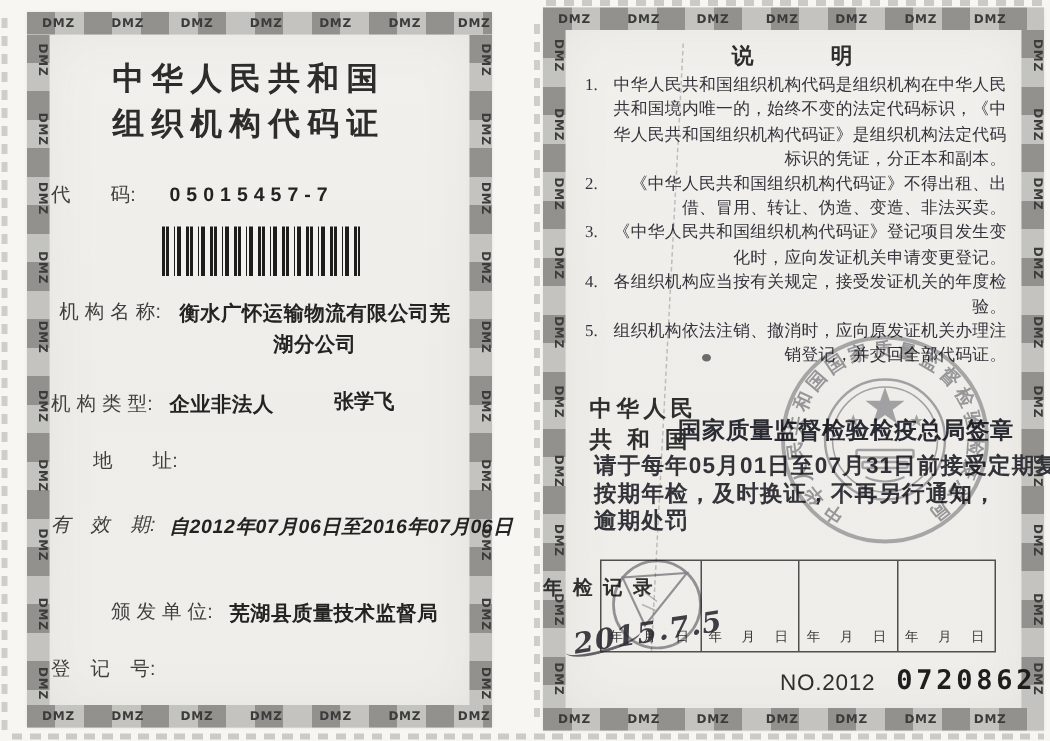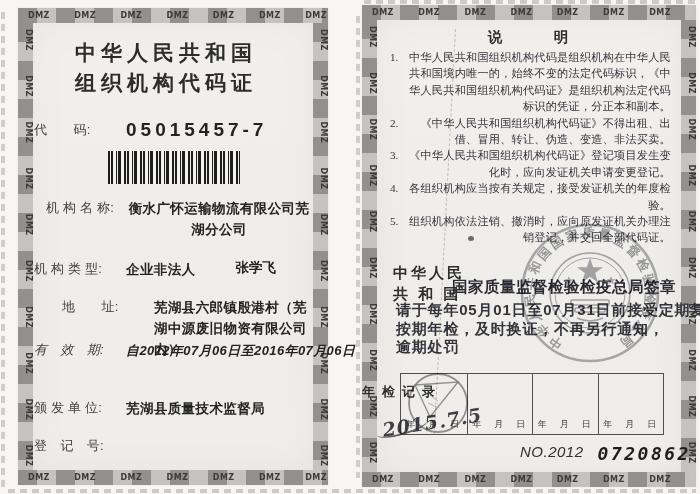--- a/index.html
+++ b/index.html
@@ -29,34 +29,34 @@
   .bz-bot{bottom:0;}
   .bz-v{top:15px;bottom:15px;width:15px;letter-spacing:.5px;word-spacing:21px;
     writing-mode:vertical-rl;text-orientation:mixed;padding-top:6px;
     background-image:repeating-linear-gradient(180deg,rgba(58,58,56,.28) 0 19px,rgba(255,255,255,.22) 19px 38px);}
   .bz-left{left:0;}
   .bz-right{right:0;}
   
   .title{position:absolute;top:30px;left:0;right:14px;text-align:center;
     font-size:21px;font-weight:600;letter-spacing:5px;color:#2c2c2a;line-height:30px;}
   .fld{position:absolute;left:16px;right:16px;display:flex;align-items:flex-start;}
-  .fld .lab{flex:none;width:92px;font-size:13px;color:#3f3f3d;letter-spacing:.2px;padding-top:1px;}
+  .fld .lab{flex:none;width:79px;font-size:13px;color:#3f3f3d;letter-spacing:.2px;padding-top:1px;}
   .fld .val{font-weight:700;font-size:13.5px;color:#232321;line-height:21px;letter-spacing:.4px;}
   .val.wrap{max-width:194px;}
   .f-code{top:112px;}
-  .f-code .val{font-size:19px;letter-spacing:4px;line-height:19px;}
+  .f-code .val{font-size:13px;letter-spacing:4px;line-height:19px;}
   .barcode{position:absolute;left:90px;top:143px;width:132px;height:33px;
     background:repeating-linear-gradient(90deg,#1d1d1b 0 2px,#f2f1ed 2px 3px,#1d1d1b 3px 5px,#f2f1ed 5px 8px,#1d1d1b 8px 9px,#f2f1ed 9px 10px,#1d1d1b 10px 13px,#f2f1ed 13px 16px);}
   .f-name{top:190px;text-align:center;}
   .f-type{top:251px;}
   .rep{margin-left:40px;font-weight:700;font-size:13.5px;color:#232321;}
   .f-addr{top:289px;margin-left:28px;}
   .f-valid{top:332px;font-style:italic;}
   .f-valid .val{white-space:nowrap;font-size:13px;}
-  .f-issue{top:390px;}
+  .f-issue{top:390px;padding-left:40px;}
   .f-reg{top:428px;}
   
   .note-hd{position:absolute;top:23px;left:0;right:0;text-align:center;
     font-size:14.5px;font-weight:700;letter-spacing:2px;color:#2d2d2b;}
   .clauses{position:absolute;left:28px;right:25px;top:44px;
     font-family:"Liberation Serif","DejaVu Serif",serif;
     font-size:11.2px;line-height:16.4px;color:#33333b;}
   .cl{display:flex;}
   .cl .n{flex:none;width:15px;}
   .cl .t{flex:1;letter-spacing:.2px;text-align:right;}
@@ -67,21 +67,21 @@
   .nt{position:absolute;left:34px;font-size:15px;font-weight:600;letter-spacing:.8px;color:#33333a;white-space:nowrap;}
   .nt1{top:296px;} .nt2{top:315px;} .nt3{top:333px;}
   .annual-hd{position:absolute;top:350px;left:0;right:0;text-align:left;
     font-size:13px;font-weight:600;letter-spacing:7px;color:#2f2f2d;margin-top:28px;}
   .ytable{position:absolute;left:38px;top:368px;width:262px;height:60px;
     border:1.5px solid #504f4d;display:grid;grid-template-columns:1fr 1fr 1fr 1fr;}
   .ycell{position:relative;border-left:1.2px solid #504f4d;}
   .ycell:first-child{border-left:none;}
   .ymd{position:absolute;bottom:3px;left:0;right:0;text-align:center;
     font-size:9px;letter-spacing:2px;color:#3a3a38;}
-  .serial{position:absolute;left:158px;top:438px;display:flex;align-items:flex-start;gap:14px;font-style:italic;}
+  .serial{position:absolute;left:158px;top:438px;display:flex;align-items:flex-end;gap:14px;}
   .serial .pre{font-size:15px;color:#2f2f2d;letter-spacing:.5px;}
   .serial .num{font-family:"DejaVu Sans Mono",monospace;font-weight:700;font-size:18px;
     letter-spacing:2.5px;color:#1e1e1c;}
   
   .big-seal{position:absolute;left:143px;top:203px;width:170px;height:170px;
     mix-blend-mode:multiply;opacity:.85;}
   .small-seal{position:absolute;left:44px;top:366px;width:64px;height:64px;
     mix-blend-mode:multiply;opacity:.85;}
   .handwriting{position:absolute;left:20px;top:406px;
     font-family:"DejaVu Serif",serif;font-style:italic;font-size:19px;font-weight:600;
@@ -125,21 +125,20 @@
   </div>
 
   <div class="fld f-type">
     <span class="lab">机 构 类 型:</span>
     <span class="val">企业非法人</span>
     <span class="rep">张学飞</span>
   </div>
 
   <div class="fld f-addr">
     <span class="lab">地　　址:</span>
-    <span class="val wrap">芜湖县六郎镇殷港村（芜湖中源废旧物资有限公司内）</span>
   </div>
 
   <div class="fld f-valid">
     <span class="lab">有　效　期:</span>
     <span class="val">自2012年07月06日至2016年07月06日</span>
   </div>
 
   <div class="fld f-issue">
     <span class="lab">颁 发 单 位:</span>
     <span class="val">芜湖县质量技术监督局</span>

